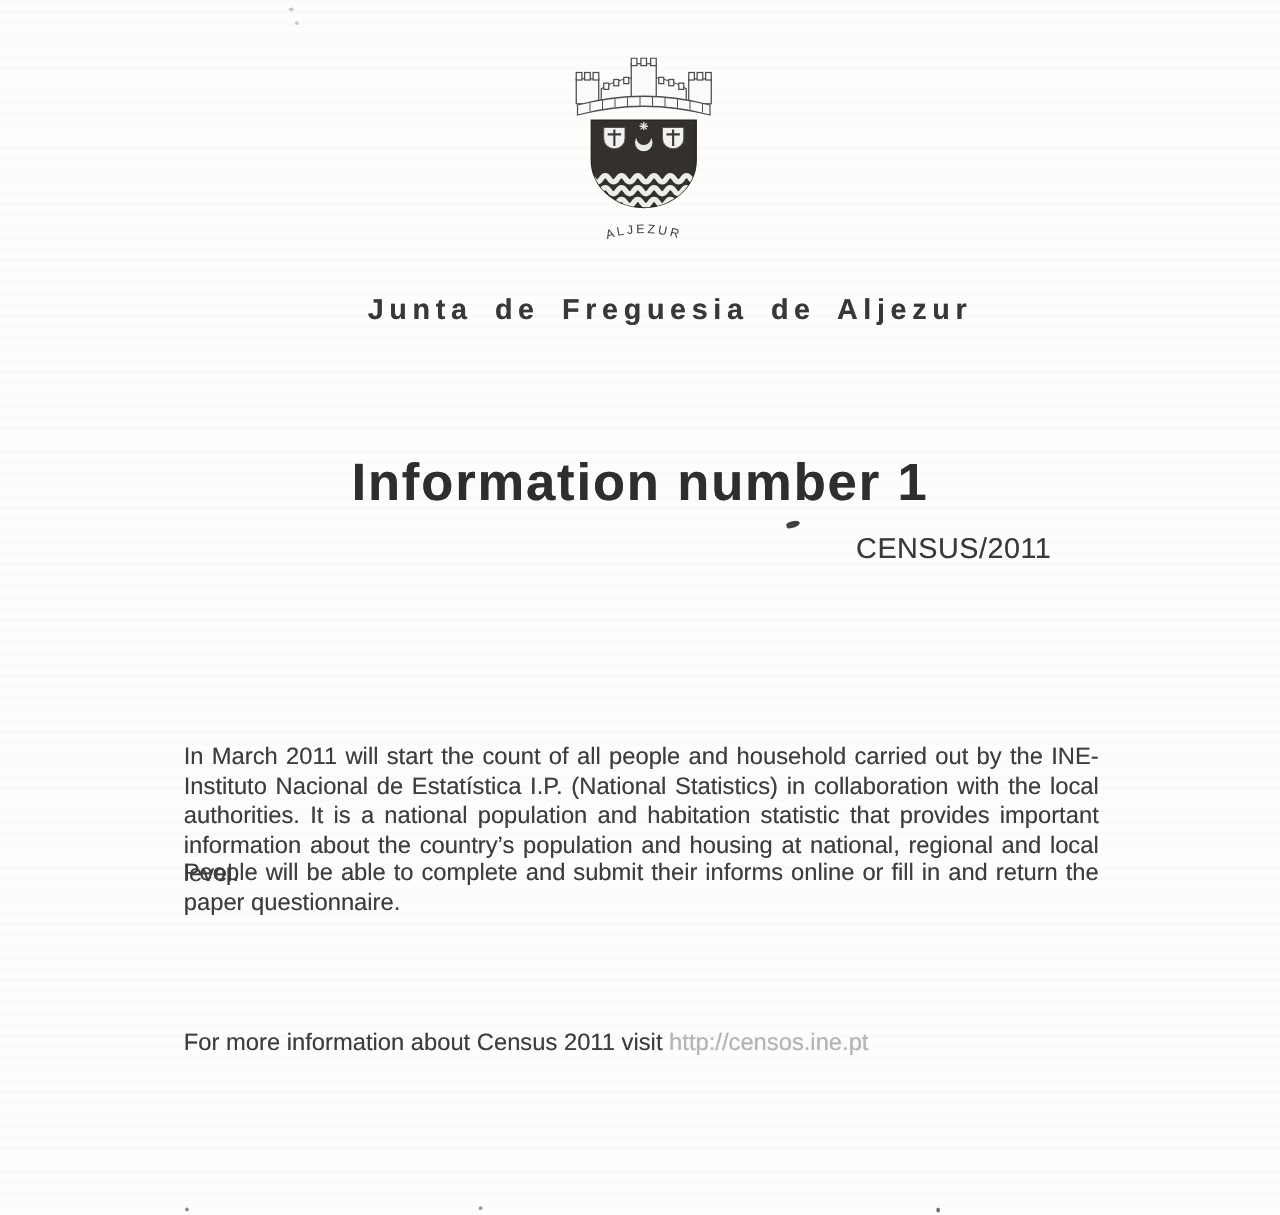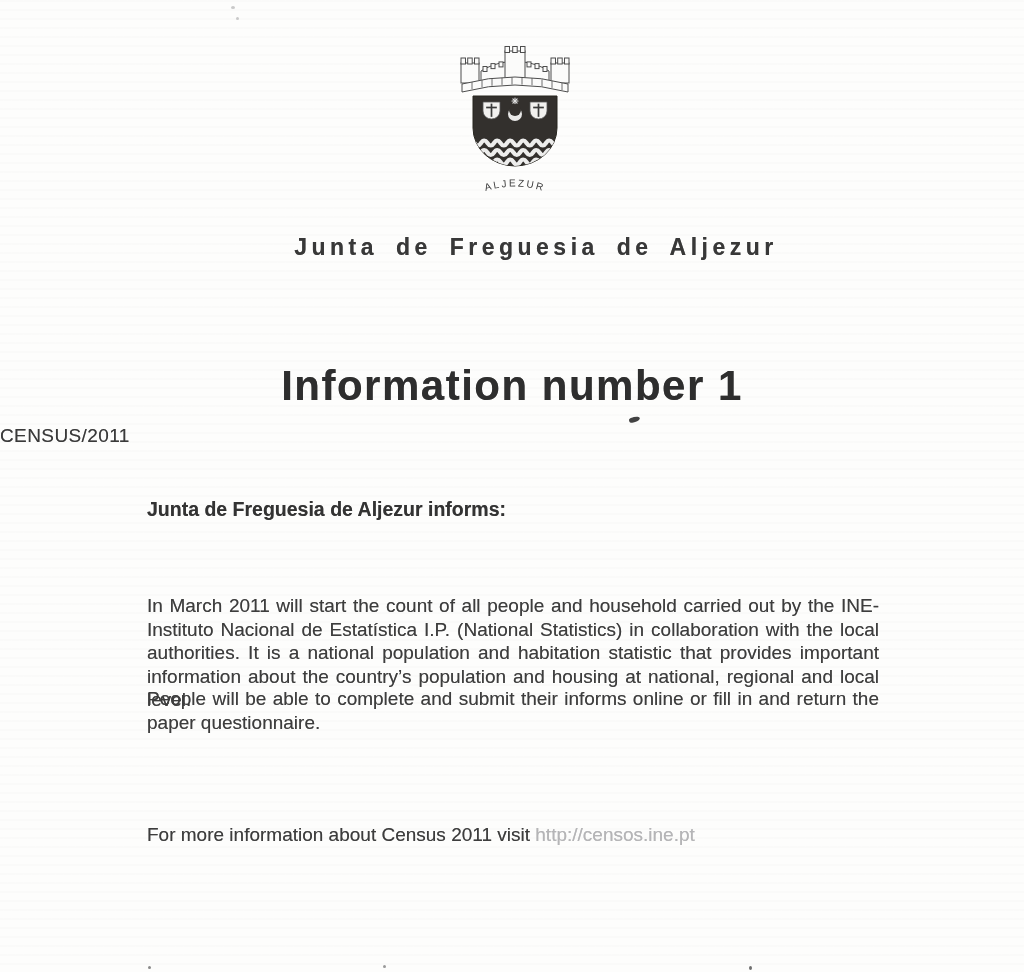--- a/index.html
+++ b/index.html
@@ -29,22 +29,22 @@
     position:absolute;left:0;top:234px;width:1024px;text-align:center;
     font-size:23px;font-weight:bold;letter-spacing:4.5px;word-spacing:7px;
     color:#383838;text-shadow:0 0 .5px rgba(56,56,56,.6);padding-left:24px;
   }
   .title{
     position:absolute;left:0;top:362px;width:1024px;text-align:center;margin:0;
     font-size:42px;font-weight:bold;letter-spacing:1.5px;
     color:var(--heading-ink);text-shadow:0 0 .5px rgba(46,46,46,.65);
   }
   .subtitle{
-    position:absolute;left:0;top:425px;width:841px;text-align:left;
-    font-size:19px;letter-spacing:.4px;color:#3a3a3a;text-shadow:0 0 .4px rgba(58,58,58,.55);
+    position:absolute;left:0;top:425px;width:841px;text-align:right;
+    font-size:23px;letter-spacing:.4px;color:#3a3a3a;text-shadow:0 0 .4px rgba(58,58,58,.55);
   }
   .informs{
     position:absolute;left:147px;top:498px;width:732px;
     font-size:19.5px;font-weight:bold;color:#333;text-shadow:0 0 .4px rgba(51,51,51,.6);
   }
   .para{
     position:absolute;left:147px;width:732px;margin:0;
     font-size:19px;line-height:23.6px;text-align:justify;
     color:var(--ink);text-shadow:0 0 .5px rgba(61,61,61,.55);
   }
@@ -147,21 +147,20 @@
       </text>
     </svg>
   </div>
 
   <div class="org">Junta de Freguesia de Aljezur</div>
 
   <h1 class="title">Information number 1</h1>
 
   <div class="subtitle">CENSUS/2011</div>
 
-  <div class="informs">Junta de Freguesia de Aljezur informs:</div>
 
   <p class="para p1">In March 2011 will start the count of all people and household carried out by the INE- Instituto Nacional de Estatística I.P. (National Statistics) in collaboration with the local authorities. It is a national population and habitation statistic that provides important information about the country’s population and housing at national, regional and local level.</p>
   <p class="para p2">People will be able to complete and submit their informs online or fill in and return the paper questionnaire.</p>
 
   <p class="para p4"><span>For more information about Census 2011 visit </span><span class="url">http://censos.ine.pt</span></p>
 
   <div class="speck speck-comma"></div>
   <div class="speck speck-dot d1"></div>
   <div class="speck speck-dot d2"></div>
   <div class="speck speck-dot d3"></div>

